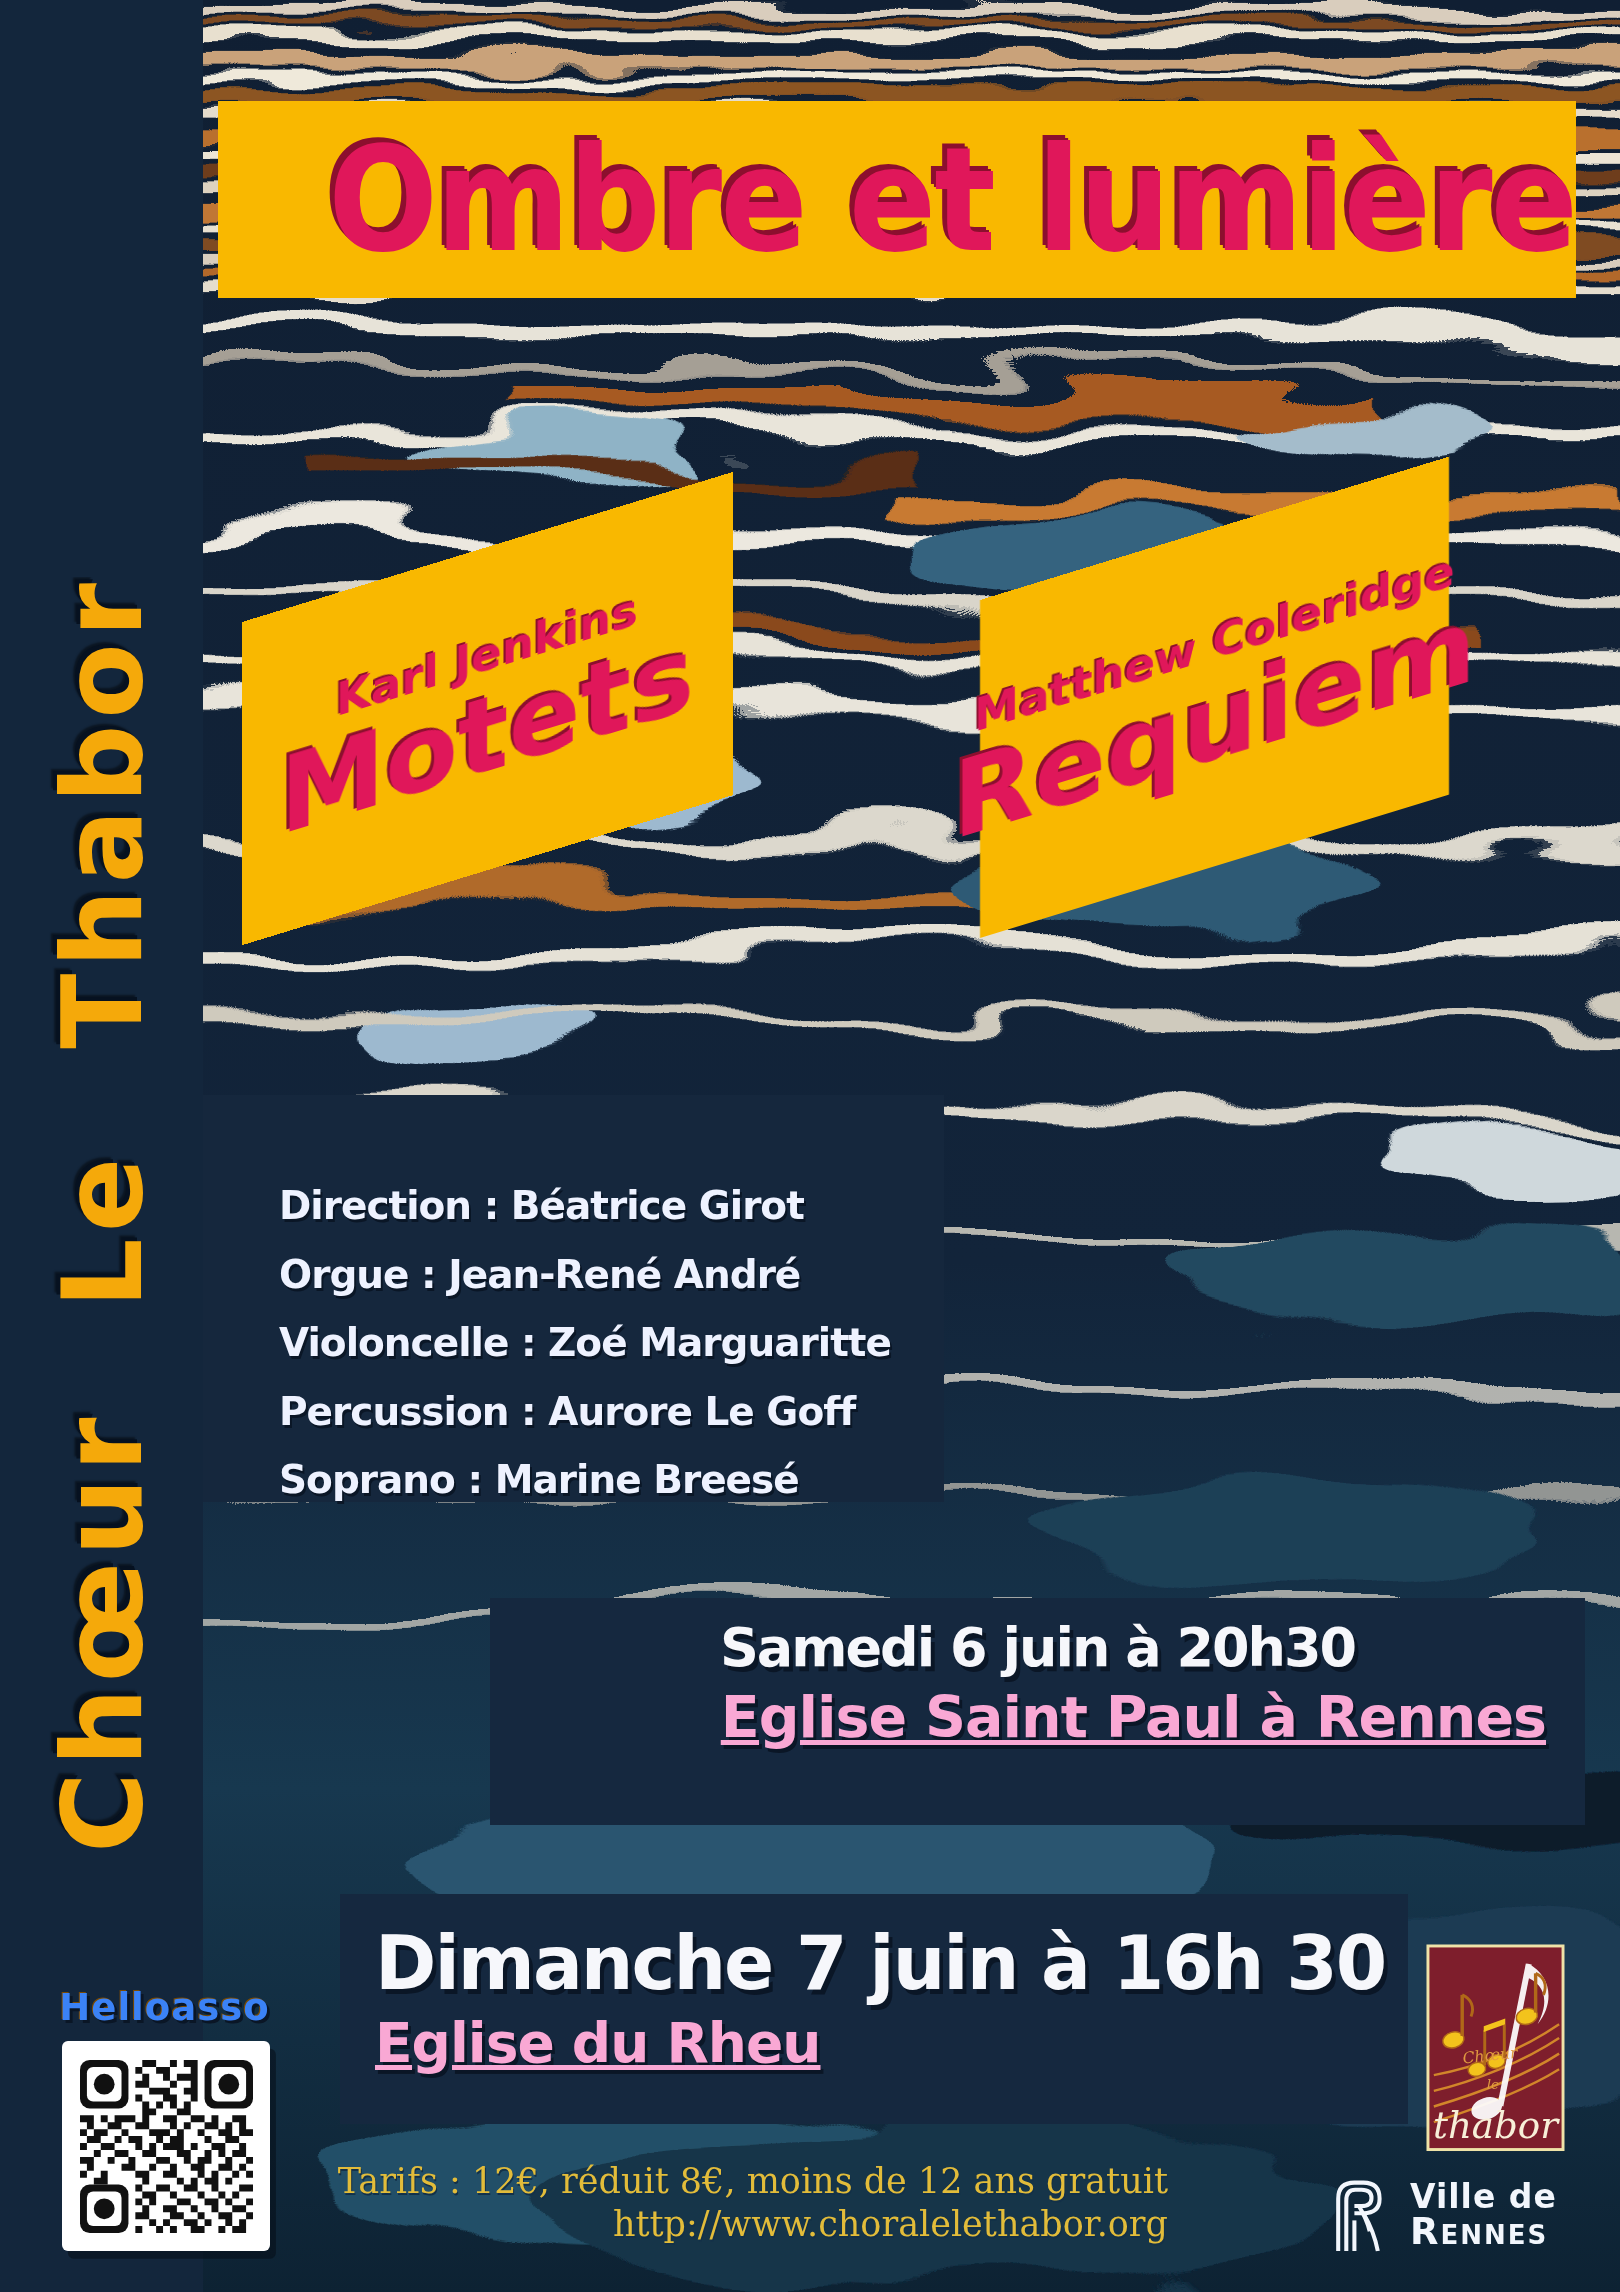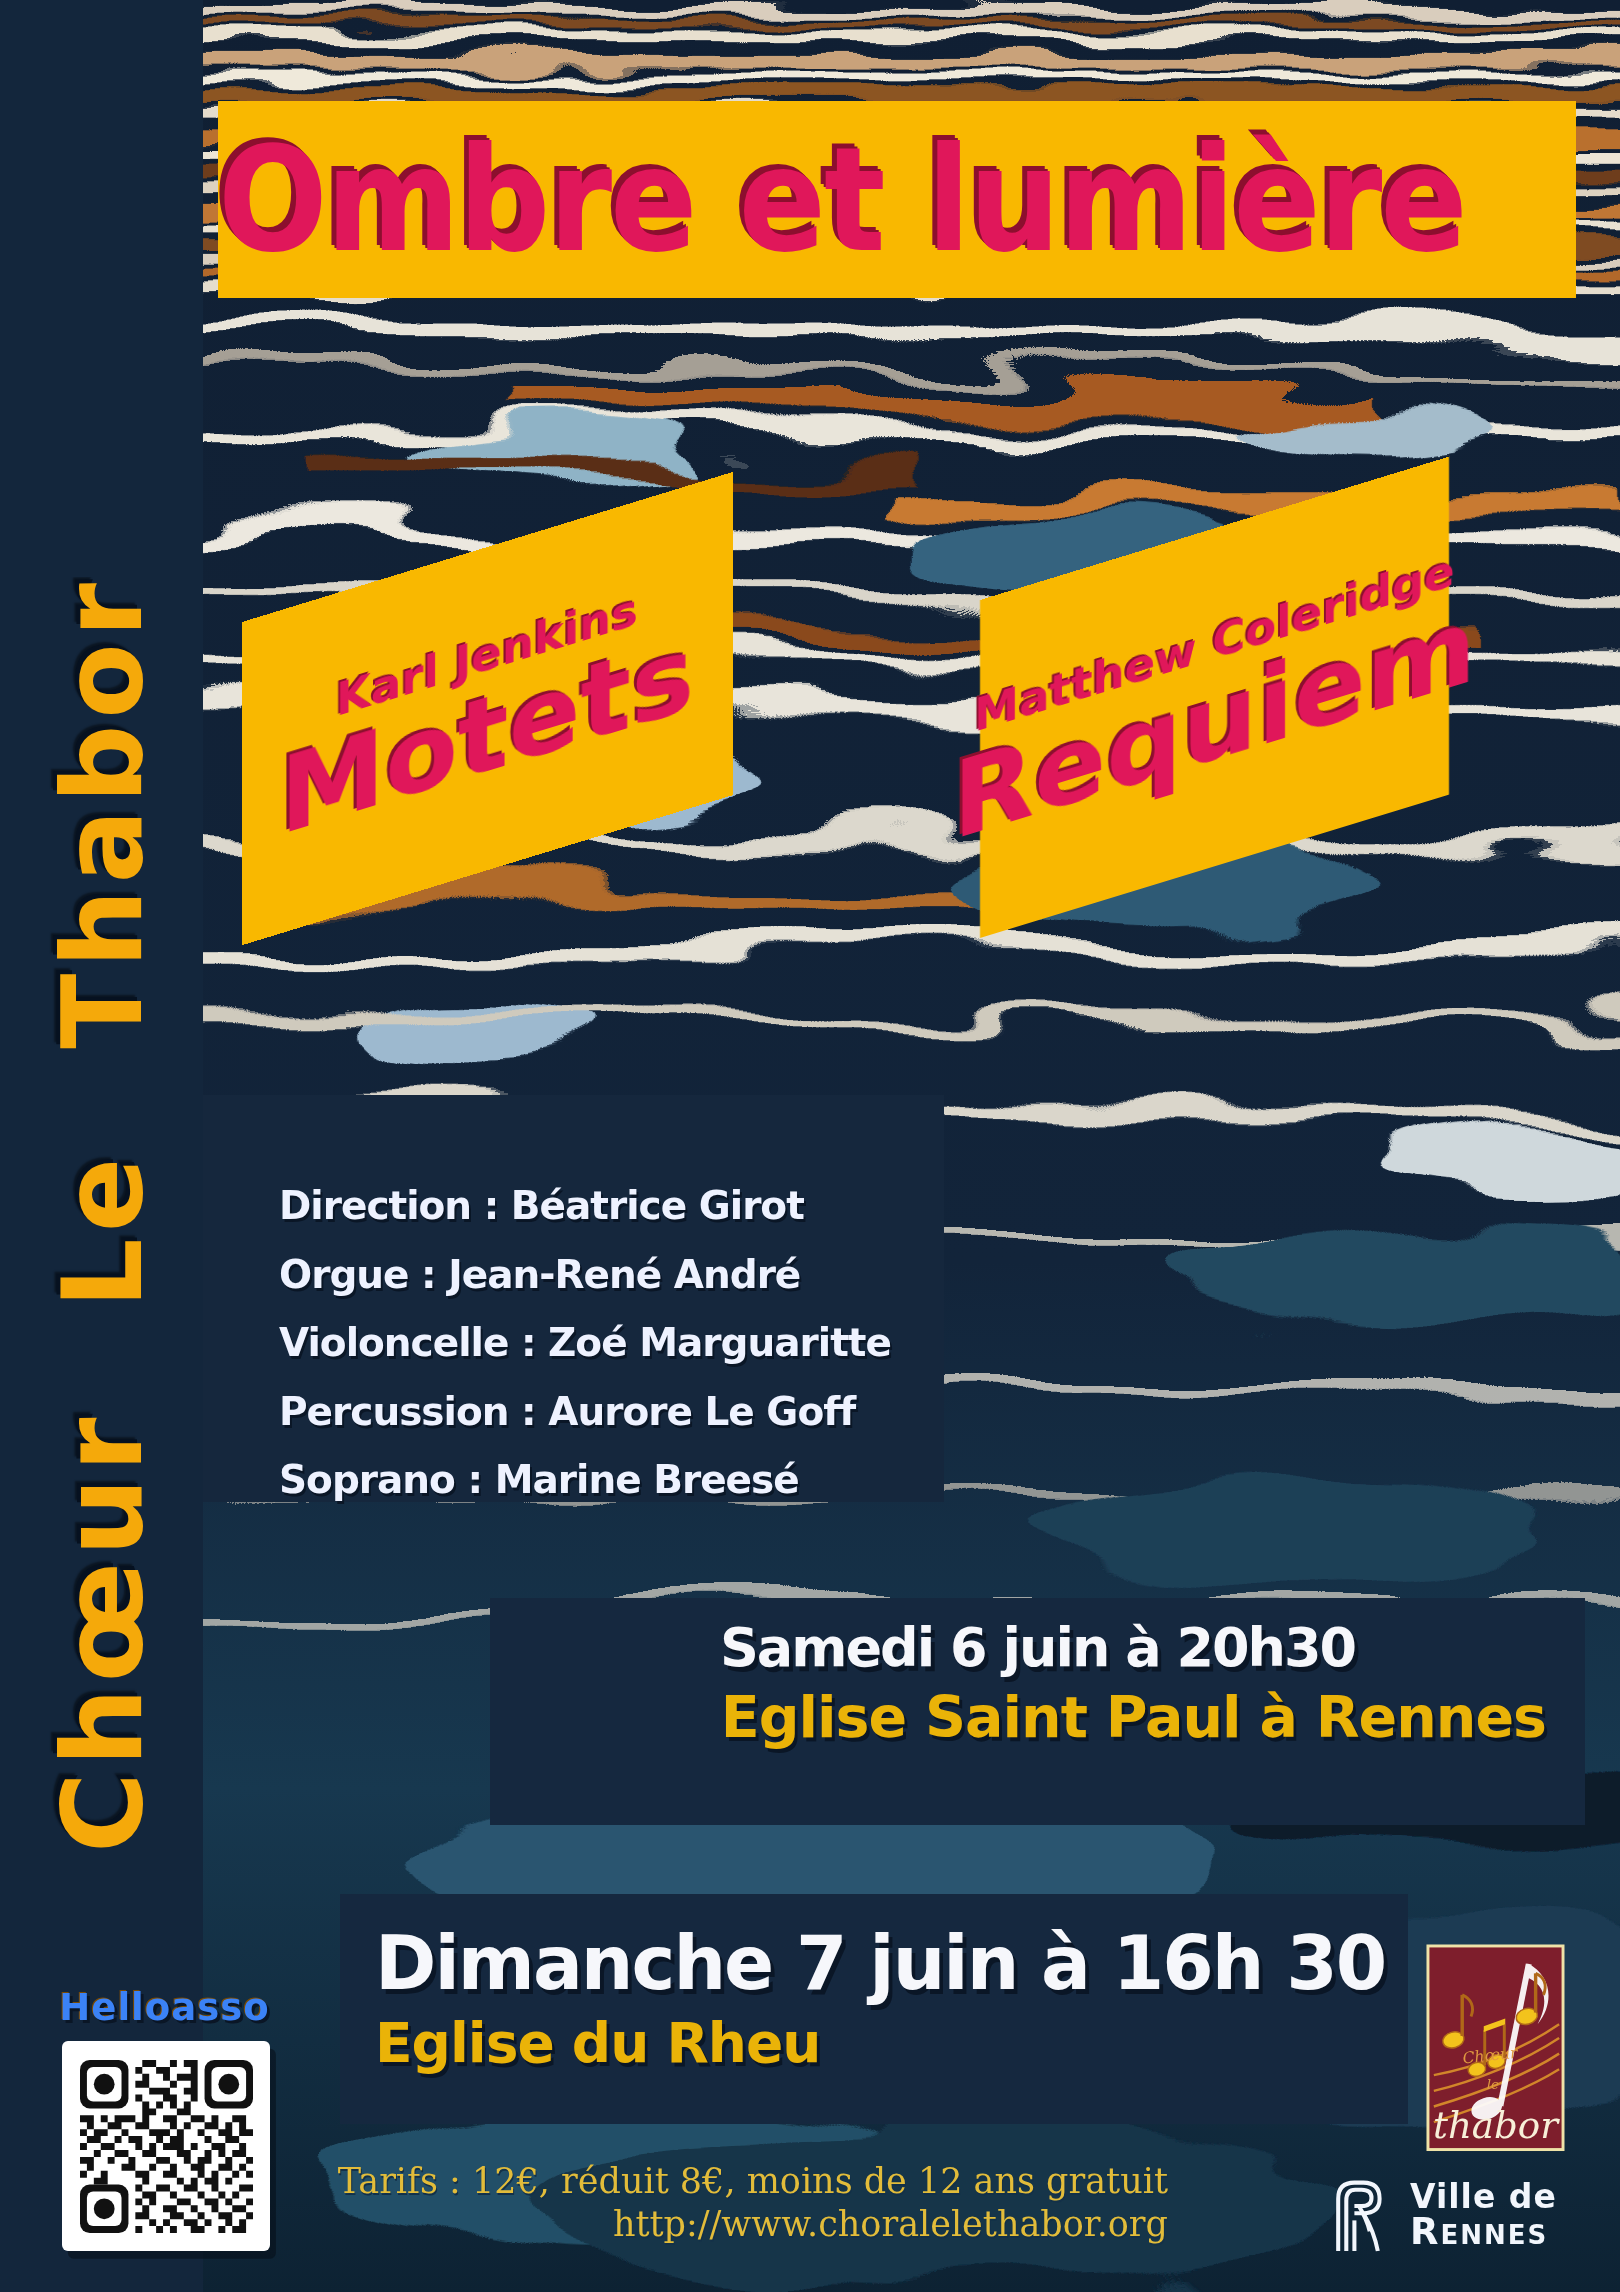--- a/index.html
+++ b/index.html
@@ -13,21 +13,21 @@
   
   .sidebar{position:absolute;left:0;top:0;width:203px;height:2293px;background:#13263c;z-index:5;}
   .sidebar-title{position:absolute;left:29px;top:461px;height:1509px;width:147px;
       writing-mode:vertical-rl;transform:rotate(180deg);
       font-size:110px;font-weight:bold;color:#f5a90a;letter-spacing:5.9px;word-spacing:59px;
       text-shadow:3.9px -3.9px 0 #061120, 5.9px -5.9px 2px rgba(0,0,0,.45);
       display:flex;align-items:center;justify-content:center;white-space:nowrap;}
 
   
   .title-banner{position:absolute;left:218px;top:101px;width:1358px;height:197px;
-      background:#f9b800;z-index:3;display:flex;align-items:center;justify-content:flex-start;}
+      background:#f9b800;z-index:3;display:flex;align-items:center;justify-content:flex-end;}
   .title-banner span{font-size:129px;font-weight:bold;color:#e0175a;letter-spacing:-2px;
       transform:scaleY(1.12);
       text-shadow:-4.9px -4.9px 0 #8c0f2e, -2px -2px 0 #8c0f2e;white-space:nowrap;}
 
   
   .skew-banner{position:absolute;background:#f9b800;z-index:3;
       transform:skewY(-17deg);transform-origin:0 0;
       display:flex;flex-direction:column;align-items:center;justify-content:center;}
   .banner-kj{left:242px;top:622px;width:490px;height:323px;}
   .banner-req{left:980px;top:600px;width:469px;height:338px;}
@@ -43,22 +43,22 @@
   .credit-line{font-size:39px;font-weight:bold;color:#eef2ff;letter-spacing:-1px;white-space:nowrap;
       text-shadow:2px 2.9px 0 #0a1626;}
 
   
   .event-panel{position:absolute;background:#15283f;z-index:2;box-sizing:border-box;}
   .event-1{left:490px;top:1598px;width:1095px;height:227px;padding:17.6px 39px 0 39px;text-align:center;}
   .event-2{left:340px;top:1894px;width:1068px;height:230px;padding:25.5px 0 0 35px;text-align:left;}
   .event-datetime{font-size:54px;font-weight:bold;color:#f6f7fb;letter-spacing:-2px;white-space:nowrap;
       text-shadow:3.9px 4.9px 0 #0a1626;}
   .event-2 .event-datetime{font-size:74px;}
-  .event-venue{font-size:57px;font-weight:bold;color:#eab308;letter-spacing:-1px;white-space:nowrap;
-      text-shadow:2.9px 3.9px 0 #0a1626;margin-top:5.9px;}
+  .event-venue{font-size:57px;font-weight:bold;color:#f9a8d4;letter-spacing:-1px;white-space:nowrap;
+      text-shadow:2.9px 3.9px 0 #0a1626;margin-top:5.9px;text-decoration:underline;}
   .event-1 .event-venue{text-align:right;}
   .event-2 .event-venue{text-align:left;font-size:55px;}
 
   
   .helloasso-label{position:absolute;left:47px;top:1986px;width:235px;text-align:center;z-index:6;
       font-size:37px;font-weight:bold;color:#3b82f6;letter-spacing:1px;
       text-shadow:2.9px 2.9px 0 #0a1626, -1px -1px 0 #7a4a00;}
   .qr-card{position:absolute;left:62px;top:2041px;width:208px;height:210px;background:#ffffff;
       border-radius:5.9px;z-index:6;box-shadow:5.9px 7.8px 0 rgba(5,12,22,.55);
       display:flex;align-items:center;justify-content:center;}

